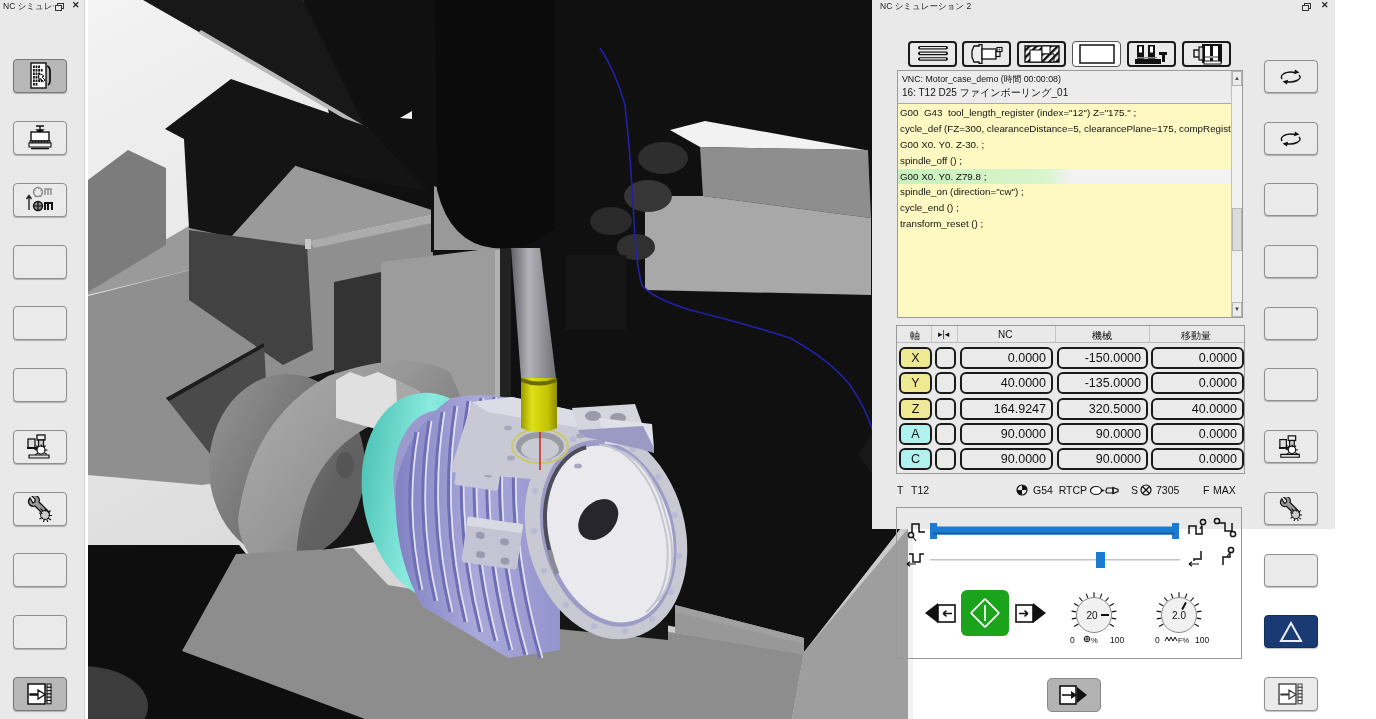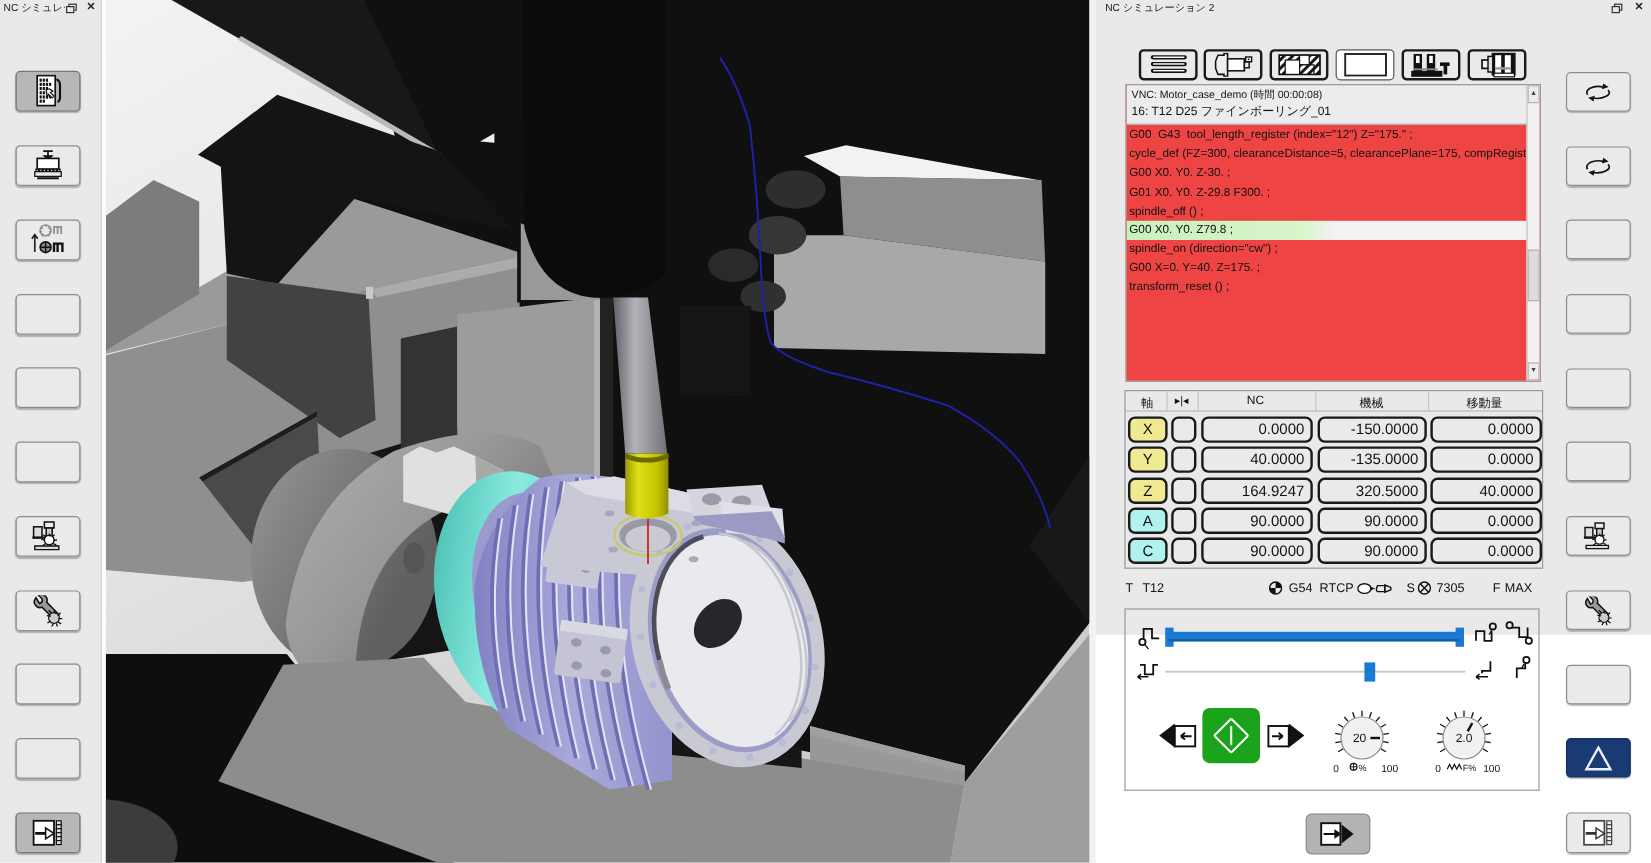--- a/index.html
+++ b/index.html
@@ -303,21 +303,21 @@
           <rect x="22" y="5.3" width="4" height="3.3"></rect>
           <rect x="22" y="8.6" width="4" height="3.3"></rect>
           <rect x="22" y="11.9" width="4" height="3.3"></rect>
           <rect x="22" y="15.2" width="4" height="3.3"></rect>
           <rect x="22" y="18.5" width="4" height="3.3"></rect>
         </g>
     </svg>
   </div>
 </div>
 
-<div class="abs panel" style="left:913px;top:0;width:463px;height:529px">
+<div class="abs panel" style="left:872px;top:0;width:463px;height:529px">
   <div class="titlebar">
       <span style="position:absolute;left:8px;top:1px">NC シミュレーション 2</span>
     <span style="position:absolute;left:432px;top:3px;width:7px;height:6px;border:1px solid #333"></span>
     <span style="position:absolute;left:430px;top:5px;width:7px;height:6px;border:1px solid #333;background:#e9e9e9"></span>
     <span style="position:absolute;left:449px;top:0px;font-size:9px;color:#222;font-weight:bold">✕</span>
   </div>
 
   <div class="topbtn" style="left:36px">
     <svg width="36" height="18" viewBox="0 0 36 18">
         <g fill="#111">
@@ -379,34 +379,33 @@
         <rect x="13" y="2" width="20" height="19" fill="#111"></rect>
         <rect x="16" y="4" width="5" height="15" fill="#fff"></rect>
         <rect x="24" y="4" width="5" height="15" fill="#fff"></rect>
         <rect x="16" y="14" width="13" height="2" fill="#999"></rect>
         <rect x="5" y="8" width="8" height="7" fill="#eee" stroke="#111" stroke-width="1.4"></rect>
         <rect x="10" y="5" width="4" height="13" fill="#ddd" stroke="#111" stroke-width="1.2"></rect>
         <rect x="15" y="19" width="17" height="3" fill="#fff" stroke="#111" stroke-width="1"></rect>
       </svg>
   </div>
 
-  <div class="abs" style="left:25px;top:70px;width:346px;height:248px;background:#ef4444;border:1px solid #9a9a9a">
+  <div class="abs" style="left:25px;top:70px;width:346px;height:248px;background:#fef9c3;border:1px solid #9a9a9a">
     <div class="abs" style="left:0;top:0;width:334px;height:33px;background:#ececec;border-bottom:1px solid #aaa">
       <div style="position:absolute;left:4px;top:3px;font-size:8.8px;color:#111">VNC: Motor_case_demo (時間 00:00:08)</div>
       <div style="position:absolute;left:4px;top:15px;font-size:10px;color:#111">16: T12 D25 ファインボーリング_01</div>
     </div>
     <div class="abs" style="left:0;top:34px;width:334px">
       <div class="ncrow">G00&nbsp;&nbsp;G43&nbsp;&nbsp;tool_length_register (index="12") Z="175." ;</div>
       <div class="ncrow">cycle_def (FZ=300, clearanceDistance=5, clearancePlane=175, compRegisterC...</div>
       <div class="ncrow">G00 X0. Y0. Z-30. ;</div>
-      <div class="ncrow">G01 X0. Y0. Z-29.8 F300. ;</div>
       <div class="ncrow">spindle_off () ;</div>
       <div class="ncrow" style="background:linear-gradient(90deg,#c8f1bd 0%,#d8f5cc 44%,#f2f2f2 52%)">G00 X0. Y0. Z79.8 ;</div>
       <div class="ncrow">spindle_on (direction="cw") ;</div>
-      <div class="ncrow">G00 X=0. Y=40. Z=175. ;</div>
+      <div class="ncrow">cycle_end () ;</div>
       <div class="ncrow">transform_reset () ;</div>
     </div>
     <div class="abs" style="right:0;top:0;width:11px;height:246px;background:#f0f0f0;border-left:1px solid #c0c0c0">
       <div class="abs" style="left:0;top:0;width:10px;height:15px;background:#ececec;border:1px solid #b5b5b5;font-size:6px;text-align:center;line-height:13px;color:#444">▲</div>
       <div class="abs" style="left:0;bottom:0;width:10px;height:15px;background:#ececec;border:1px solid #b5b5b5;font-size:6px;text-align:center;line-height:13px;color:#444">▼</div>
       <div class="abs" style="left:0;top:137px;width:10px;height:43px;background:#dcdcdc;border:1px solid #b5b5b5"></div>
     </div>
   </div>
 
   <div class="abs" style="left:24px;top:325px;width:349px;height:149px;background:#e9e9e9;border:1px solid #999">

